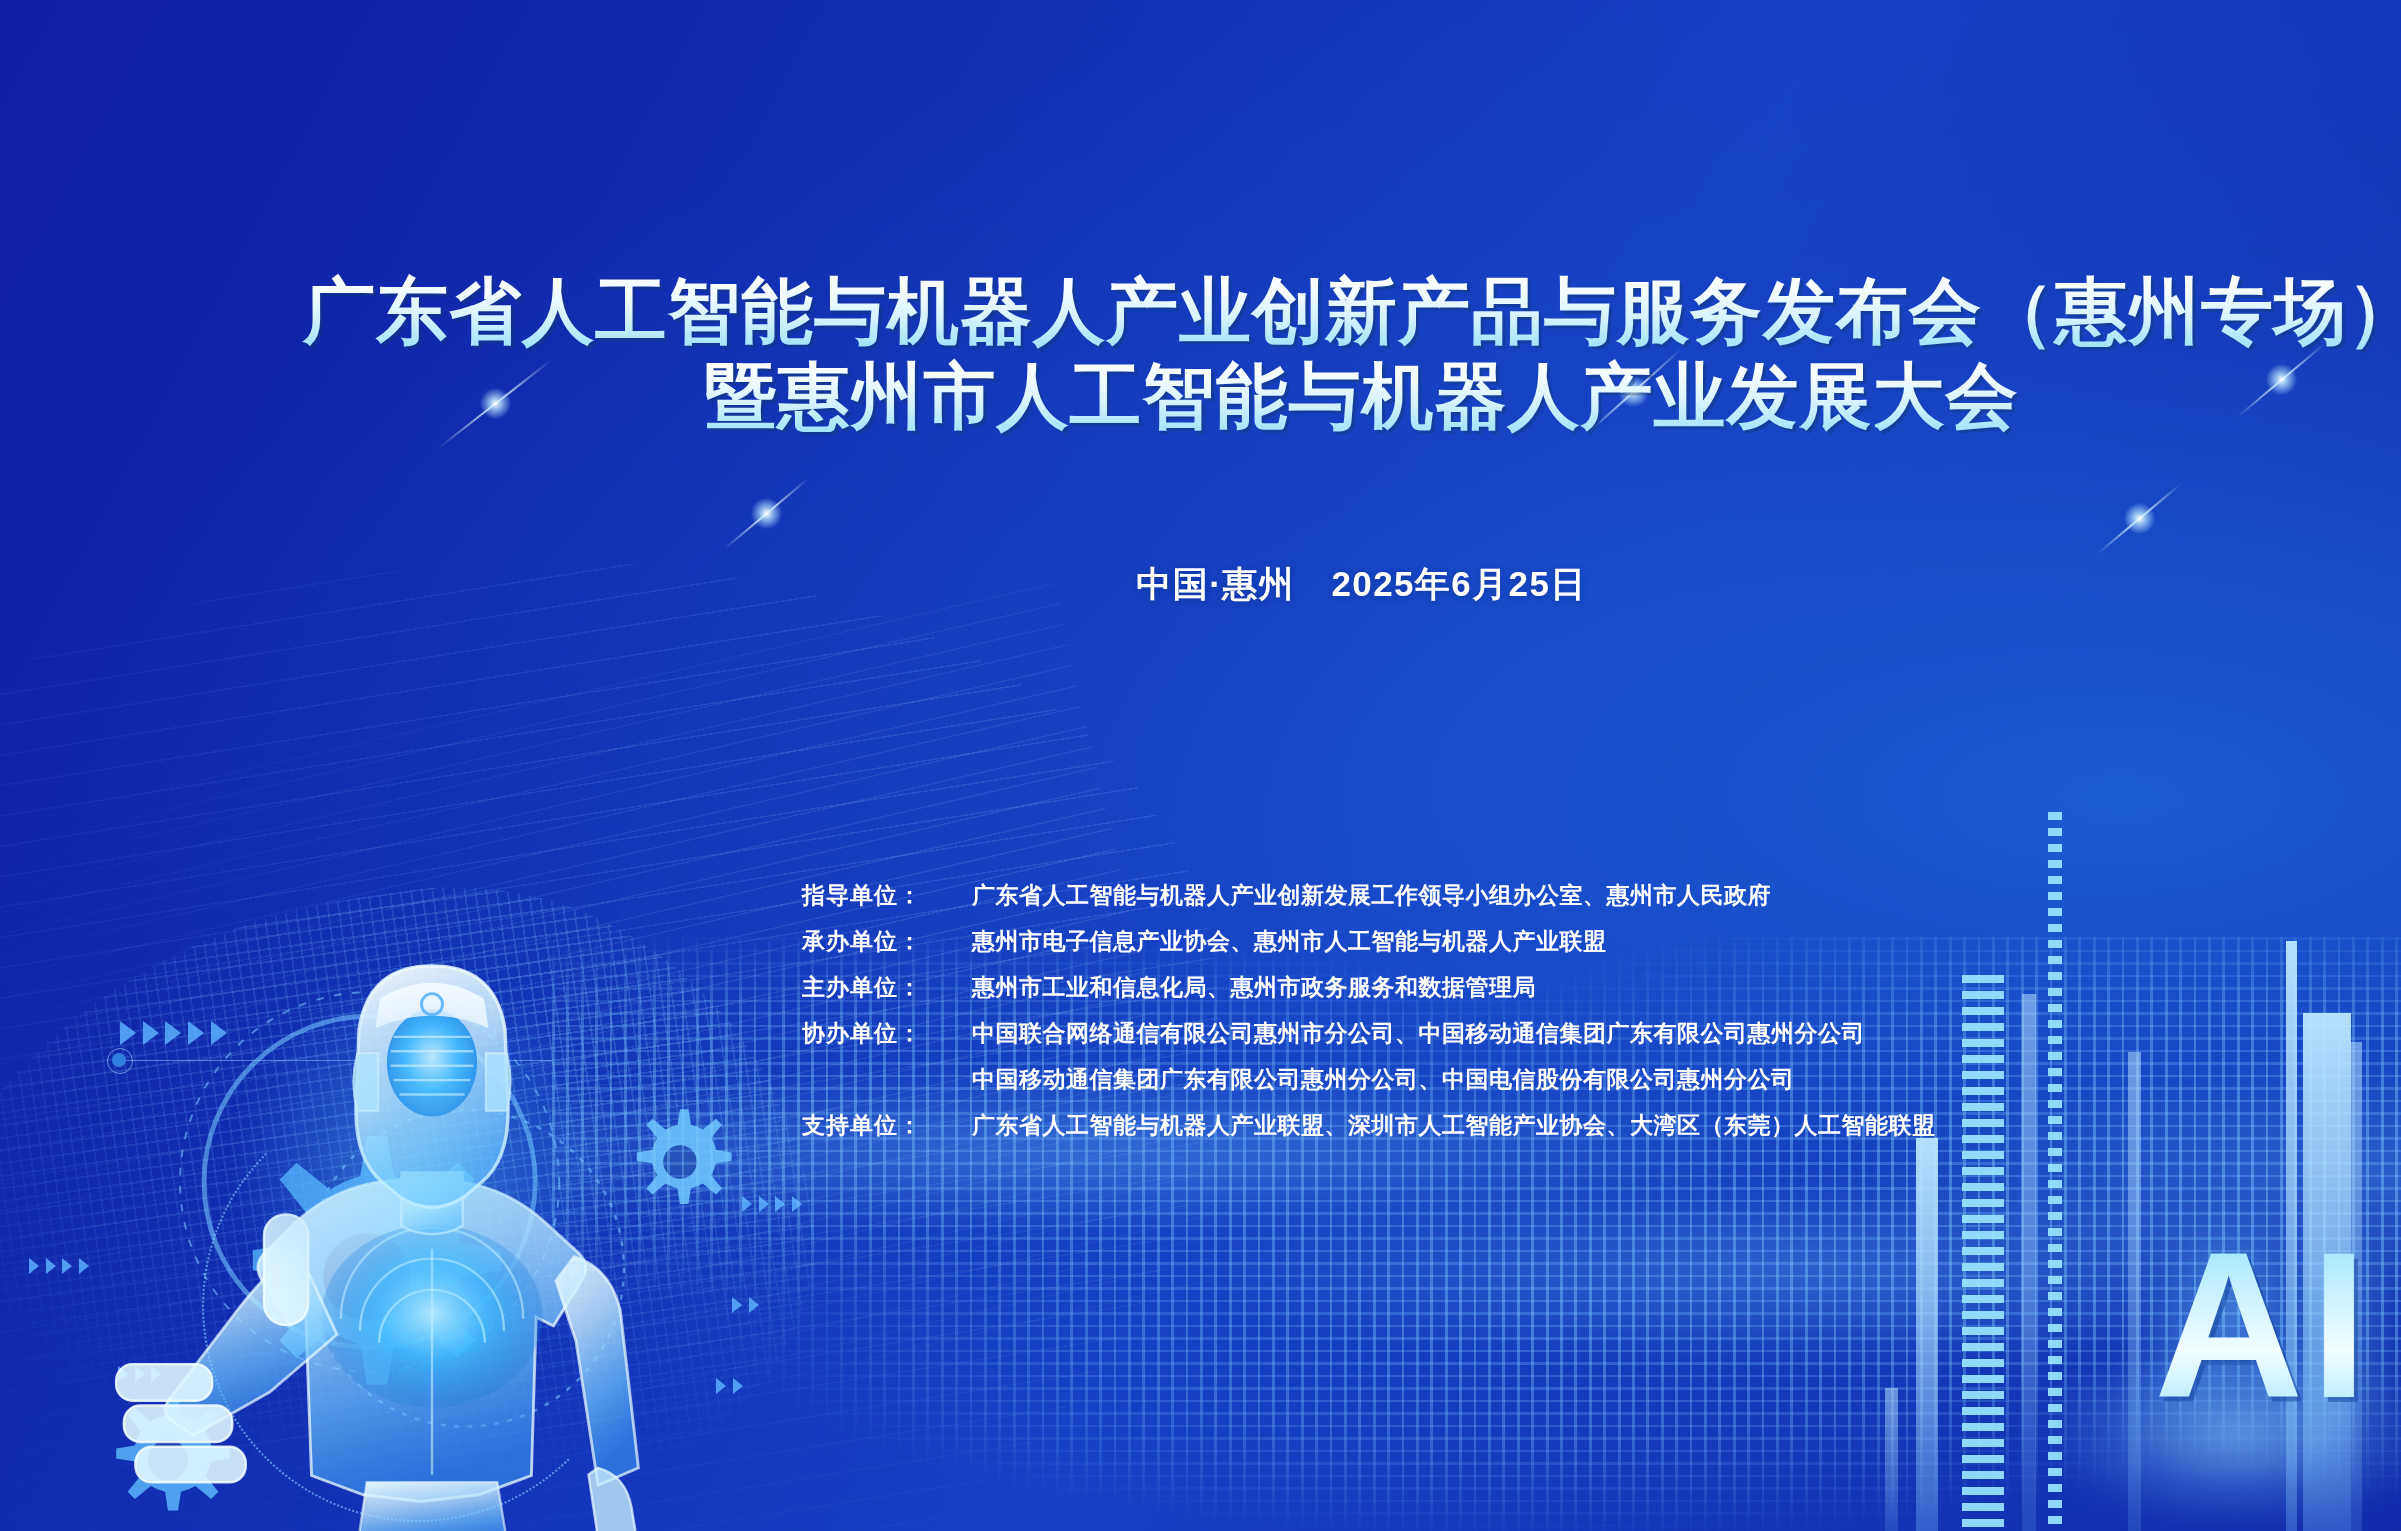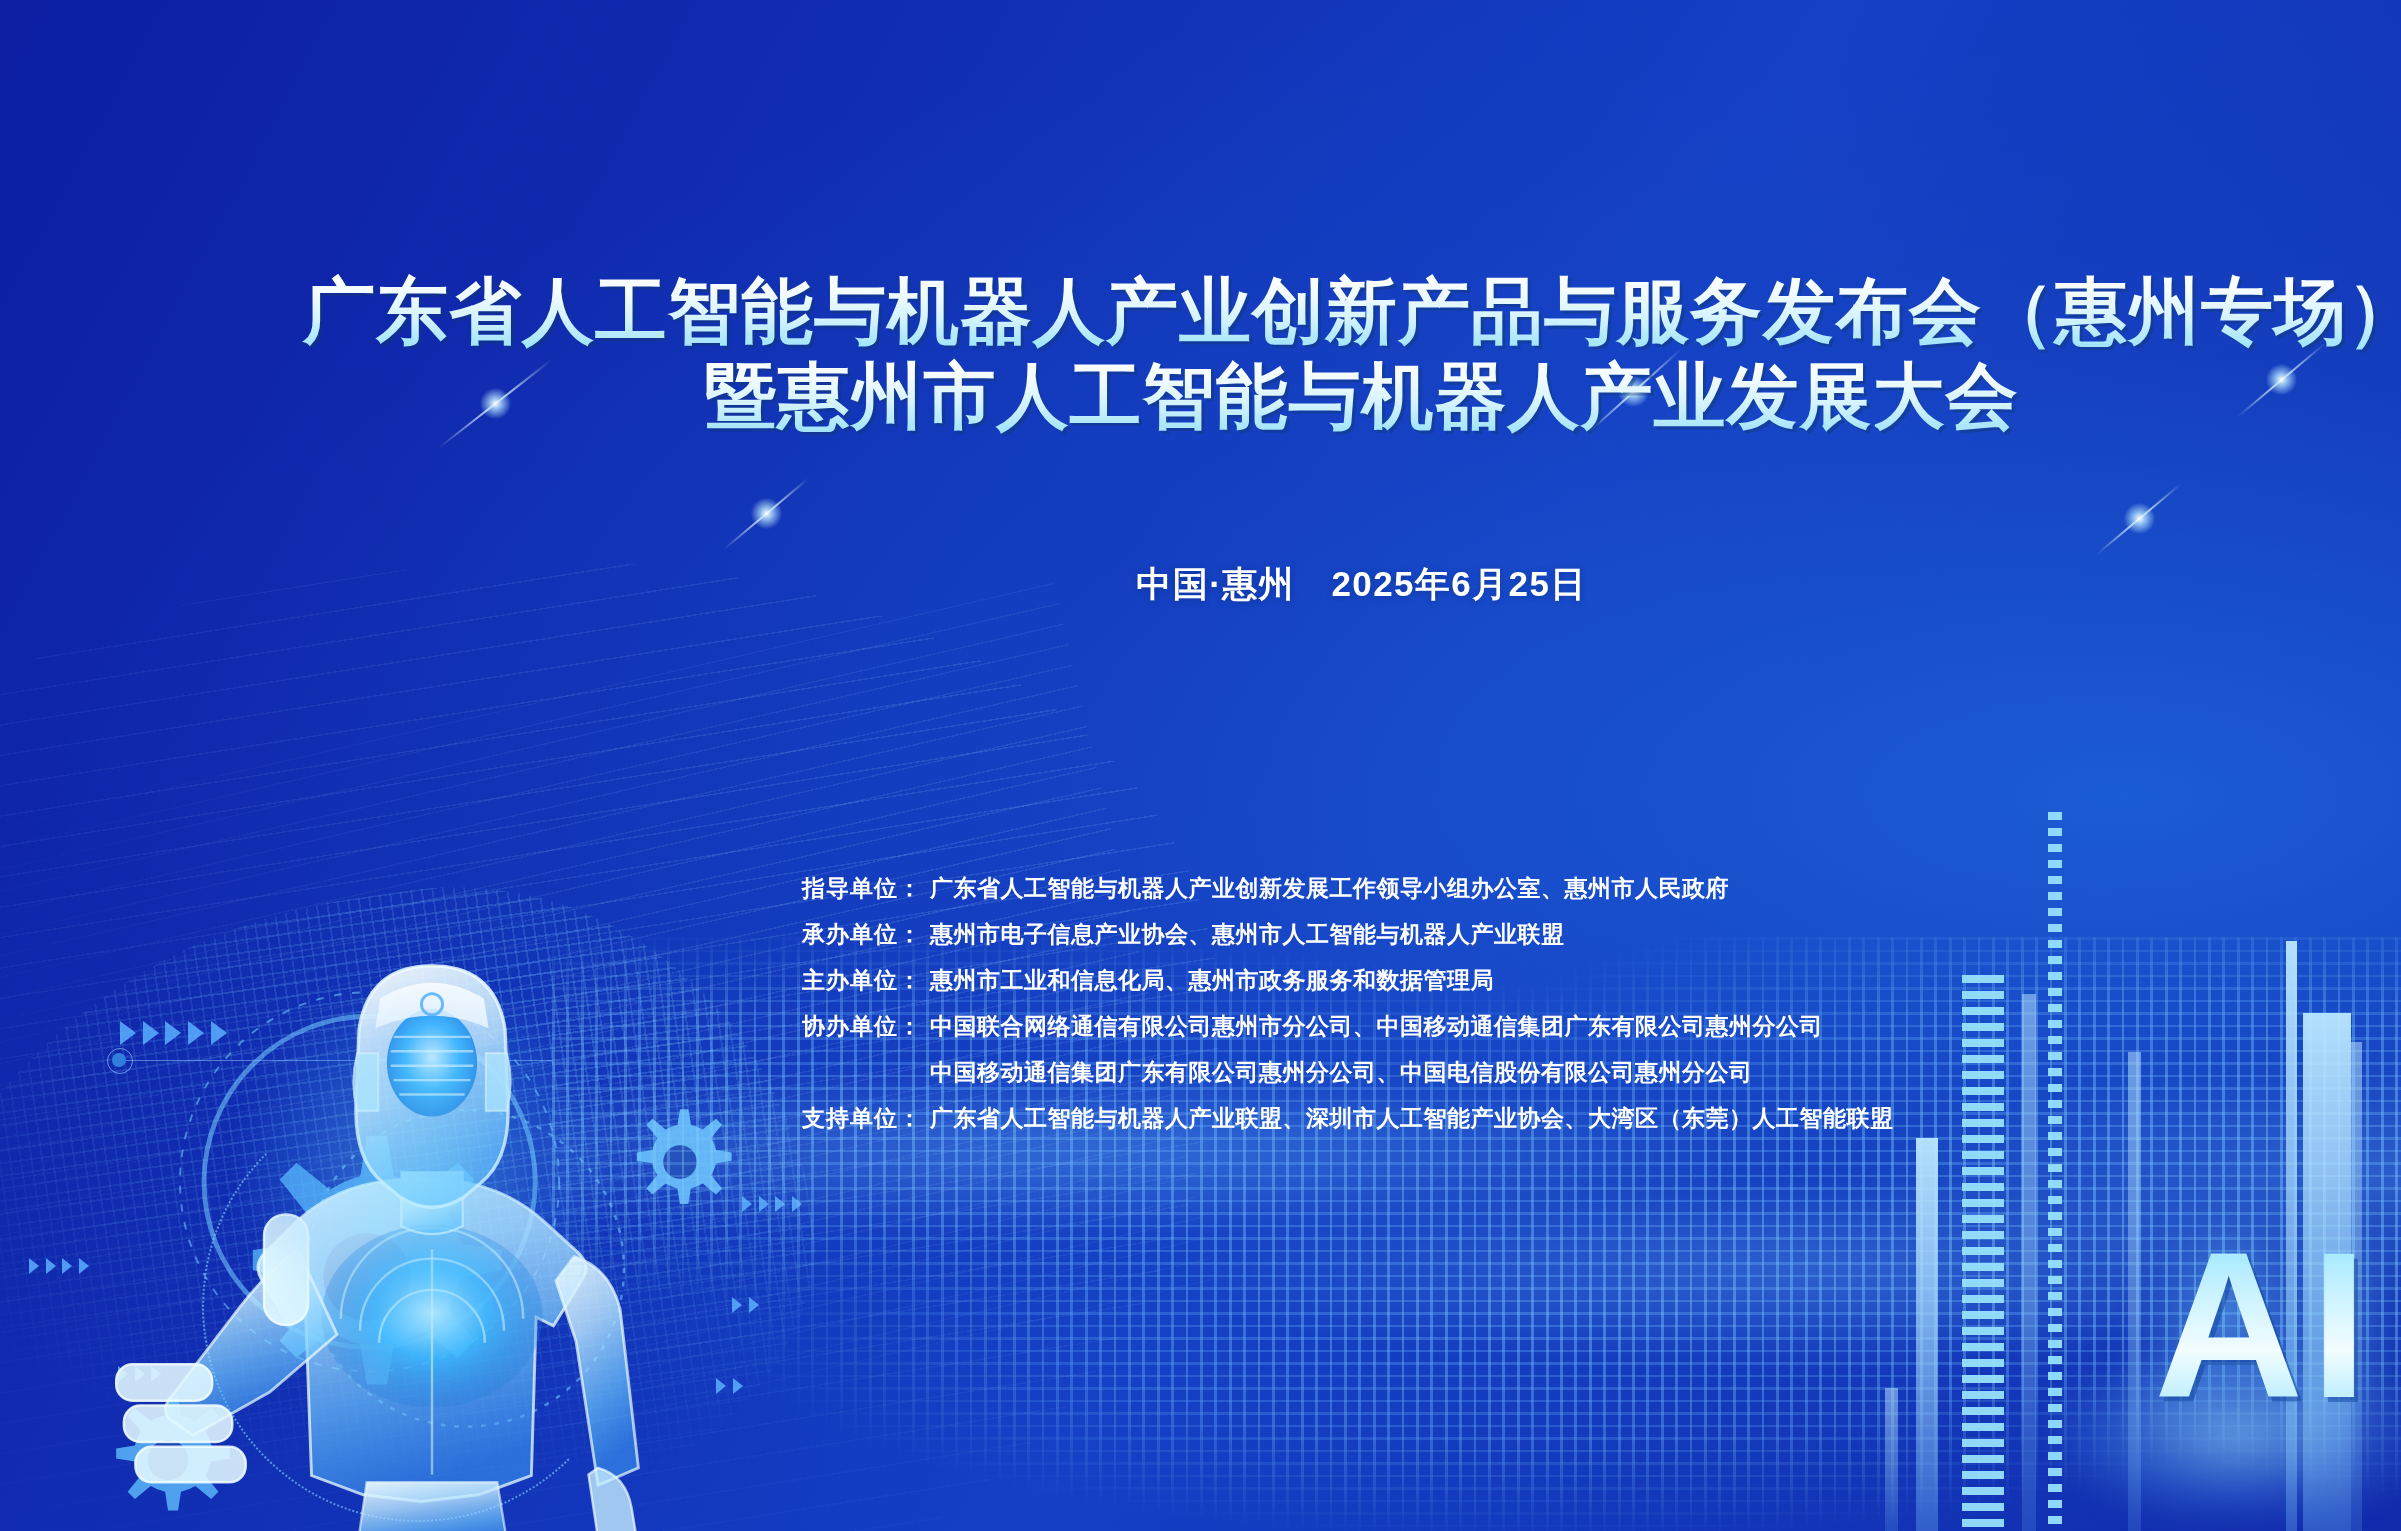--- a/index.html
+++ b/index.html
@@ -144,23 +144,23 @@
     position:absolute;left:0;right:0;top:561px;text-align:center;
     color:#ffffff;font-size:35px;font-weight:700;letter-spacing:1.4px;
     text-shadow:0 1.4px 6.7px rgba(10,40,110,.45);
   }
 
   
   .orgs{
     position:absolute;left:778px;top:865px;width:1537px;
     color:#ffffff;font-size:23px;font-weight:700;
   }
-  .orgRow{display:flex;align-items:center;height:46px;}
+  .orgRow{display:flex;align-items:flex-end;height:46px;gap:48px;}
   .orgLabel{width:144px;text-align:right;letter-spacing:1px;white-space:nowrap;}
-  .orgValue{margin-left:8px;white-space:nowrap;letter-spacing:0.5px;}
+  .orgValue{margin-left:2px;white-space:nowrap;letter-spacing:0.5px;}
   .orgRow.cont .orgLabel{visibility:hidden;}
 
   
   .chev{position:absolute;display:flex;gap:6.7px;}
   .chev span{
     display:block;width:0;height:0;
     border-left:16.3px solid rgba(90,175,255,.85);
     border-top:12.5px solid transparent;
     border-bottom:12.5px solid transparent;
   }

